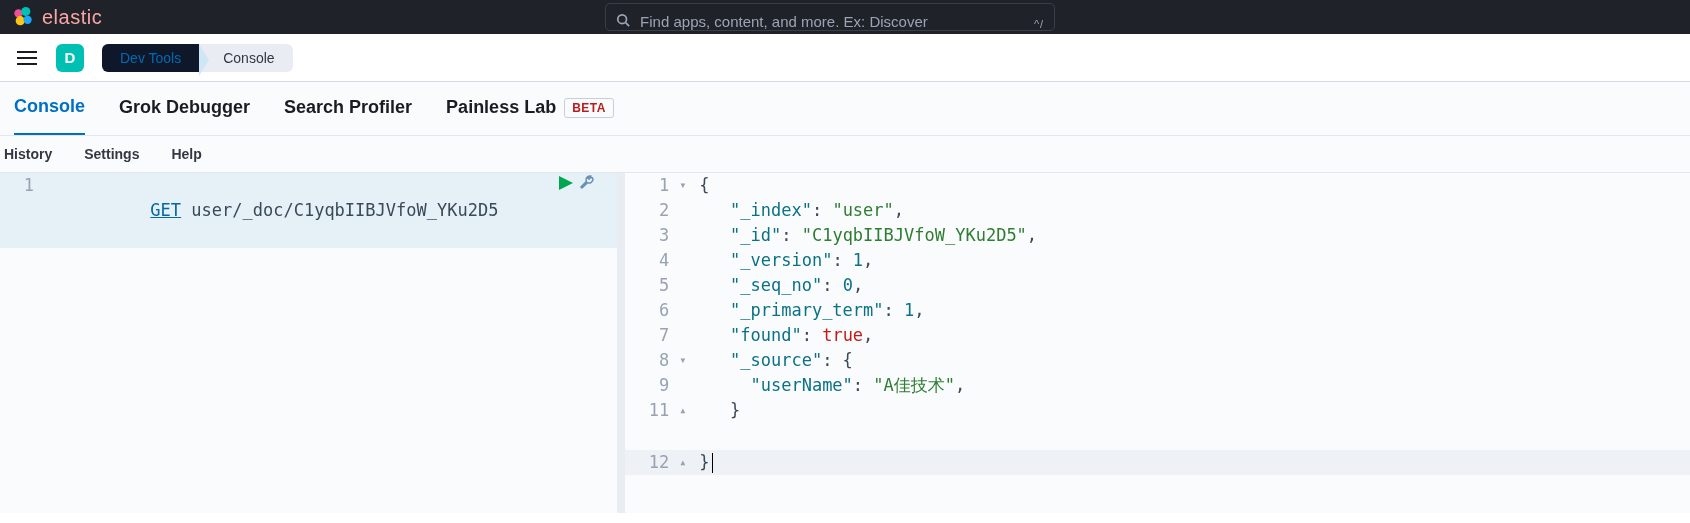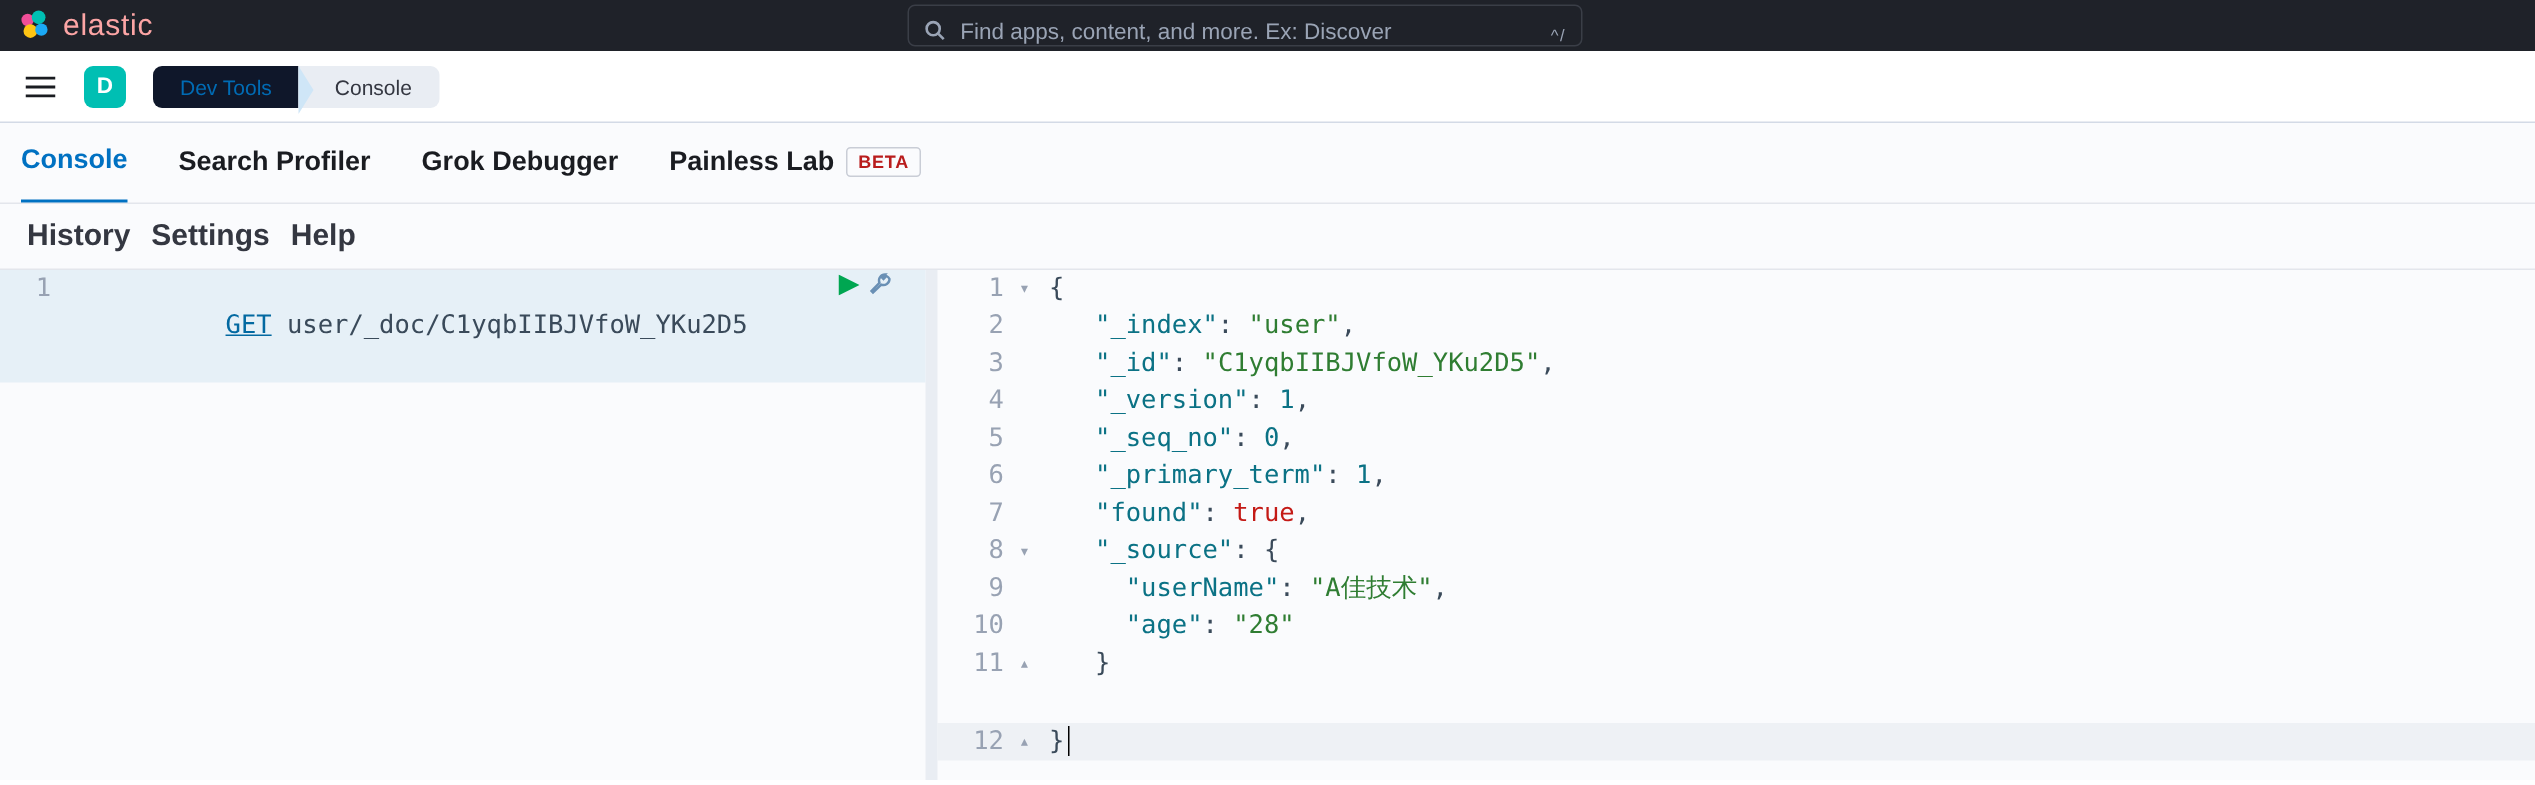--- a/index.html
+++ b/index.html
@@ -145,24 +145,24 @@
     font-weight: 700;
     color: #b91c1c;
     border: 1px solid #c9cdd6;
     border-radius: 3px;
     padding: 2px 7px;
     letter-spacing: 0.5px;
   }
   
   .sub-links {
     display: flex;
-    gap: 14px;
-    padding: 10px 18px;
+    gap: 32px;
+    padding: 10px 4px;
     border-bottom: 1px solid #e3e6ec;
-    font-size: 20px;
+    font-size: 14px;
     background: #fafbfd;
   }
   .sub-links a {
     color: #343741;
     cursor: pointer;
     font-weight: 600;
   }
   
   .editor-split {
     display: flex;
@@ -276,24 +276,24 @@
     <span class="crumb first">Dev Tools</span>
     <span class="crumb last">Console</span>
   </div>
 </div>
 
 <div class="tabs-bar" id="tabs-bar">
     <span class="tab active">
       <span>Console</span>
     </span>
     <span class="tab">
+      <span>Grok Debugger</span>
+    </span>
+    <span class="tab">
       <span>Search Profiler</span>
-    </span>
-    <span class="tab">
-      <span>Grok Debugger</span>
     </span>
     <span class="tab">
       <span>Painless Lab</span>
       <span class="beta-badge">BETA</span>
     </span>
   </div>
 
 <div class="sub-links" id="sub-links">
     <a>History</a>
     <a>Settings</a>
@@ -366,25 +366,20 @@
           <span class="gutter">8</span>
           <span class="fold-col">▾</span>
           <span class="code"><span class="tok-plain">   </span><span class="tok-key">"_source"</span><span class="tok-punc">: {</span></span>
         </div>
         <div class="code-line">
           <span class="gutter">9</span>
           <span class="fold-col"></span>
           <span class="code"><span class="tok-plain">     </span><span class="tok-key">"userName"</span><span class="tok-punc">: </span><span class="tok-str">"A佳技术"</span><span class="tok-punc">,</span></span>
         </div>
         <div class="code-line">
-          <span class="gutter">10</span>
-          <span class="fold-col"></span>
-          <span class="code"><span class="tok-plain">     </span><span class="tok-key">"age"</span><span class="tok-punc">: </span><span class="tok-str">"28"</span></span>
-        </div>
-        <div class="code-line">
           <span class="gutter">11</span>
           <span class="fold-col">▴</span>
           <span class="code"><span class="tok-plain">   </span><span class="tok-punc">}</span></span>
         </div>
         <div class="code-line hl-row-grey">
           <span class="gutter">12</span>
           <span class="fold-col">▴</span>
           <span class="code cursor-bar"><span class="tok-punc">}</span></span>
         </div>
       </div>

